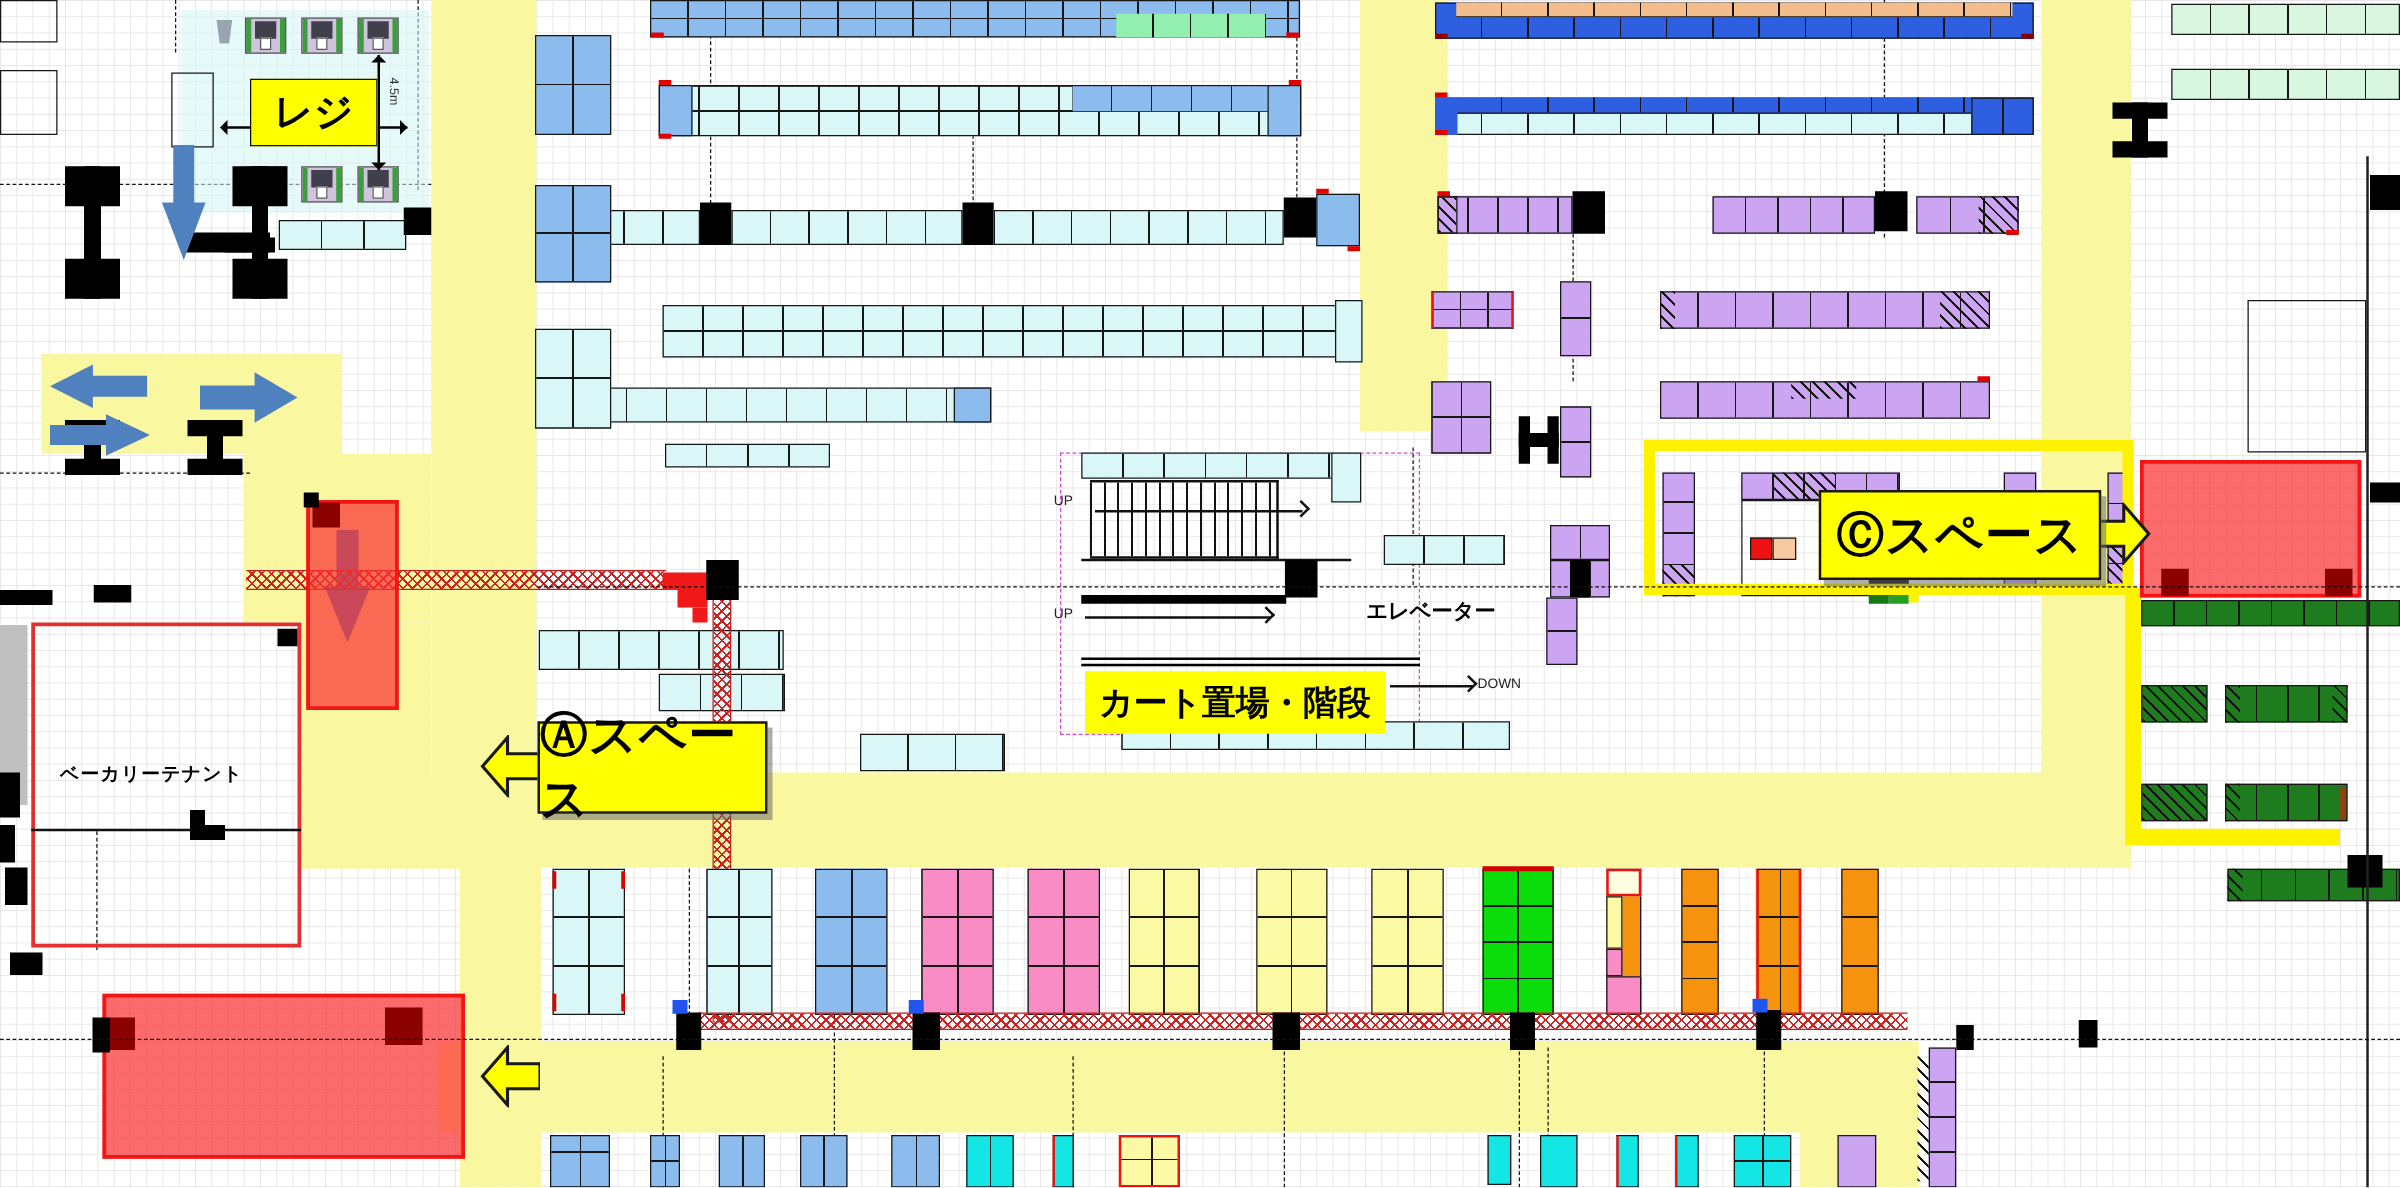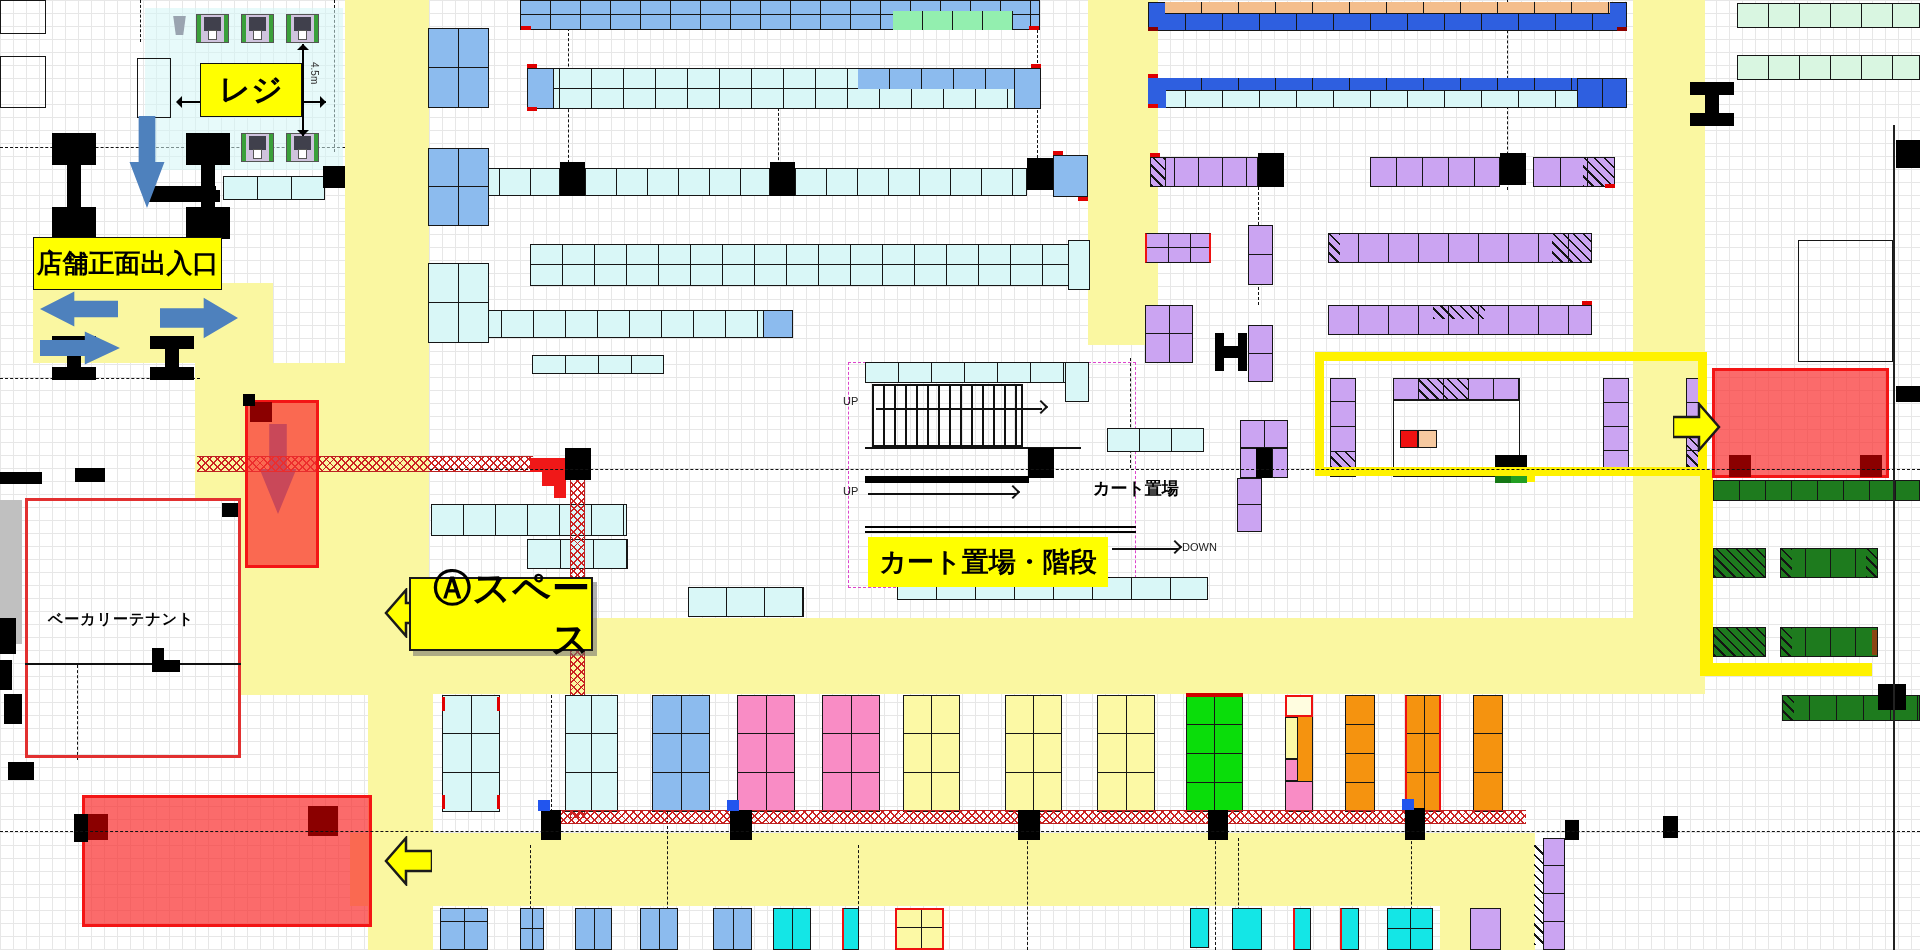--- a/index.html
+++ b/index.html
@@ -312,44 +312,44 @@
     <div class="sh " style="left: 1729px; top: 455px; width: 22px; height: 22px; background-color: rgb(139, 0, 0);"></div>
     <div class="sh " style="left: 1860px; top: 455px; width: 22px; height: 22px; background-color: rgb(139, 0, 0);"></div>
     <div class="sh dh" style="left: 430px; top: 469px; width: 1490px; height: 0px;"></div>
     <div class="sh dh" style="left: 0px; top: 831px; width: 1920px; height: 0px;"></div>
 
   <div class="lbl tag" style="left:200px;top:63px;width:100px;height:52px;font-size:31px;">
     <span>レジ</span>
   </div>
   <div class="lbl vert" style="left:309px;top:62px;font-size:10px;color:#333;">4.5m</div>
 
-  <div class="lbl tag" style="left:33px;top:237px;width:187px;height:51px;font-size:26px;">
-    <span>店舗正面出入口</span>
-  </div>
 
   <div class="lbl" style="left:48px;top:610px;font-size:15px;font-weight:600;letter-spacing:1px;">ベーカリーテナント</div>
 
   <div class="lbl" style="left:868px;top:537px;width:240px;height:50px;background:#FFFF00;display:flex;align-items:center;justify-content:center;font-size:27px;">
     <span>カート置場・階段</span>
   </div>
 
-  <div class="lbl" style="left:1093px;top:477px;font-size:17px;font-weight:600;">カート置場</div>
+  <div class="lbl" style="left:1093px;top:477px;font-size:17px;font-weight:600;">エレベーター</div>
 
   <div class="lbl" style="left:843px;top:395px;font-size:11px;font-weight:400;color:#222;">UP</div>
   <div class="lbl" style="left:843px;top:485px;font-size:11px;font-weight:400;color:#222;">UP</div>
   <div class="lbl" style="left:1182px;top:541px;font-size:11px;font-weight:400;color:#222;">DOWN</div>
 
   <svg class="co-arrow" style="left:384px;top:588px;" width="48" height="50" viewBox="0 0 48 50">
     <polygon points="48,15 22,15 22,2 2,25 22,48 22,35 48,35" fill="#FFFF00" stroke="#1a1a1a" stroke-width="2.5"></polygon>
   </svg>
-  <div class="callout" style="left:409px;top:577px;width:180px;height:70px;text-align:right;">
+  <div class="callout" style="left:430px;top:577px;width:180px;height:70px;">
     <span>Ⓐスペース</span>
   </div>
 
   <svg class="co-arrow" style="left:384px;top:836px;" width="48" height="50" viewBox="0 0 48 50">
     <polygon points="48,15 22,15 22,2 2,25 22,48 22,35 48,35" fill="#FFFF00" stroke="#1a1a1a" stroke-width="2.5"></polygon>
   </svg>
 
   <svg class="co-arrow" style="left:1673px;top:402px;" width="48" height="50" viewBox="0 0 48 50">
     <polygon points="0,15 26,15 26,2 46,25 26,48 26,35 0,35" fill="#FFFF00" stroke="#1a1a1a" stroke-width="2.5"></polygon>
   </svg>
+  <div class="callout" style="left:1455px;top:392px;width:222px;height:68px;">
+    <span>Ⓒスペース</span>
+  </div>
 
 </div>
 
 </body></html>

